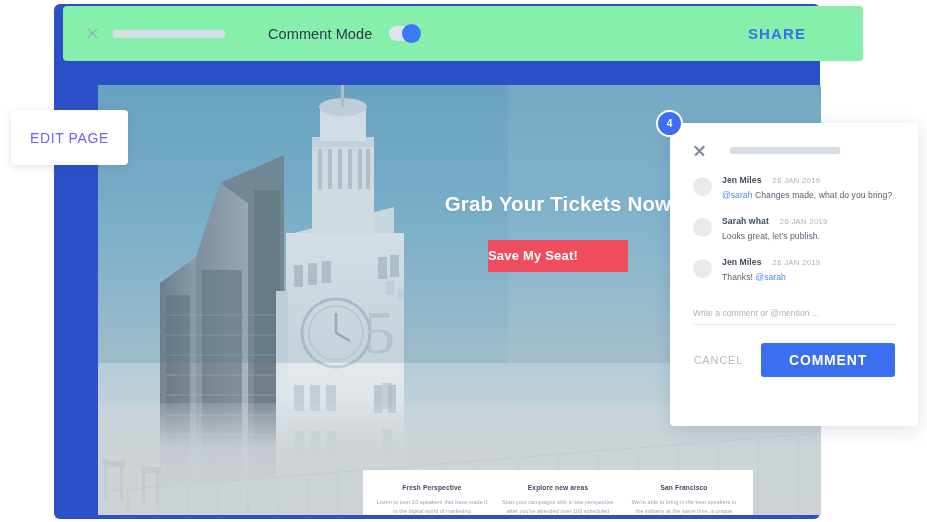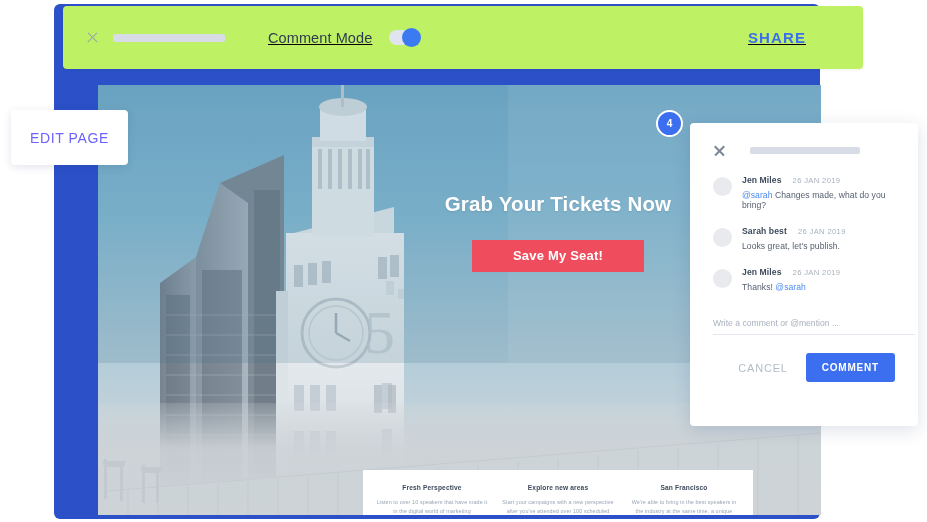--- a/index.html
+++ b/index.html
@@ -17,26 +17,25 @@
     left: 54px; top: 4px;
     width: 766px; height: 515px;
     background: #2b50c8;
     border-radius: 6px;
   }
 
   
   .toolbar {
     position: absolute;
     left: 63px; top: 6px;
-    width: 800px; height: 63px;
-    background: #bef264;
+    width: 800px; height: 55px;
+    background: #86efac;
     border-radius: 4px;
     display: flex; align-items: center;
     box-shadow: 0 1px 3px rgba(0,0,0,.06);
-    text-decoration: underline;
   }
   .tb-close {
     margin-left: 23px;
     width: 14px; height: 14px;
     position: relative;
     cursor: pointer; flex: 0 0 auto;
   }
   .tb-close::before, .tb-close::after {
     content:""; position:absolute; left:0; top:6px;
     width:13px; height:1.4px; background:#9aa3b0;
@@ -108,24 +107,24 @@
     position: absolute; left: 310px; top: 75px; width: 300px;
     text-align: center; color:#fff;
   }
   .hero-copy h1 {
     font-size: 20.5px; font-weight: 700; line-height: 29px;
     letter-spacing: .15px;
     text-shadow: 0 1px 2px rgba(0,0,0,.10);
   }
   .cta-btn {
     display: block; margin: 22px auto 0;
-    width: 172px; height: 32px; line-height: 32px;
+    width: 140px; height: 32px; line-height: 32px;
     background: #ef4d5e; color:#fff;
     font-size: 13px; font-weight: 700; letter-spacing: .2px;
-    text-align:center; border:0; cursor:pointer;
+    text-align:left; border:0; cursor:pointer;
     font-family: inherit;
   }
 
   
   .features {
     position: absolute;
     left: 265px; top: 385px;
     width: 390px; height: 85px;
     background: #ffffff;
     display: flex;
@@ -156,26 +155,25 @@
     position: absolute; left: 656px; top: 110px;
     width: 27px; height: 27px; border-radius: 50%;
     background:#3b6ff0; color:#fff;
     border: 2.5px solid #fff;
     display:flex; align-items:center; justify-content:center;
     font-size: 10px; font-weight: 700; cursor:pointer;
     z-index: 6;
   }
   .comment-panel {
     position: absolute; left: 670px; top: 123px;
-    width: 228px; height: 303px;
+    width: 248px; height: 303px;
     background:#fff; border-radius: 4px;
     box-shadow: 0 4px 18px rgba(30,50,110,.15);
     z-index: 5;
     padding: 19px 23px 0;
-    margin-left: 20px;
   }
   .cp-head { display:flex; align-items:center; height:16px; }
   .cp-close {
     width: 13px; height: 13px; position: relative; cursor:pointer;
   }
   .cp-close::before, .cp-close::after {
     content:""; position:absolute; left:0; top:6px;
     width:13px; height:1.5px; background:#7b8795;
   }
   .cp-close::before { transform: rotate(45deg); }
@@ -212,22 +210,22 @@
   .cp-actions {
     margin-top: 18px; display:flex; align-items:center; justify-content:flex-end;
   }
   .btn-cancel {
     background:none; border:0; cursor:pointer;
     font-size: 11px; font-weight:400; letter-spacing:.8px;
     color:#b4bcc7; font-family: inherit; margin-right: 18px;
   }
   .btn-comment {
     background:#3b6ff0; border:0; cursor:pointer; border-radius:3px;
-    color:#fff; font-size: 10px; font-weight:700; letter-spacing:.8px;
-    padding: 9px 16px; font-family: inherit; text-align: center;
+    color:#fff; font-size: 14px; font-weight:700; letter-spacing:.8px;
+    padding: 9px 28px; font-family: inherit; text-align: center;
   }
 </style>
 </head>
 <body>
 
 <div id="stage">
 
   <div class="blue-frame"></div>
 
   <div class="toolbar">
@@ -413,21 +411,21 @@
             <span class="cp-date">26 JAN 2019</span>
           </div>
           <div class="cp-text"><span class="mention">@sarah</span><span> Changes made, what do you bring?</span></div>
         </div>
       </div>
 
       <div class="cp-item">
         <div class="cp-avatar"></div>
         <div class="cp-body">
           <div class="cp-meta">
-            <span class="cp-author">Sarah best</span>
+            <span class="cp-author">Sarah what</span>
             <span class="cp-date">26 JAN 2019</span>
           </div>
           <div class="cp-text"><span>Looks great, let's publish.</span></div>
         </div>
       </div>
 
       <div class="cp-item">
         <div class="cp-avatar"></div>
         <div class="cp-body">
           <div class="cp-meta">

